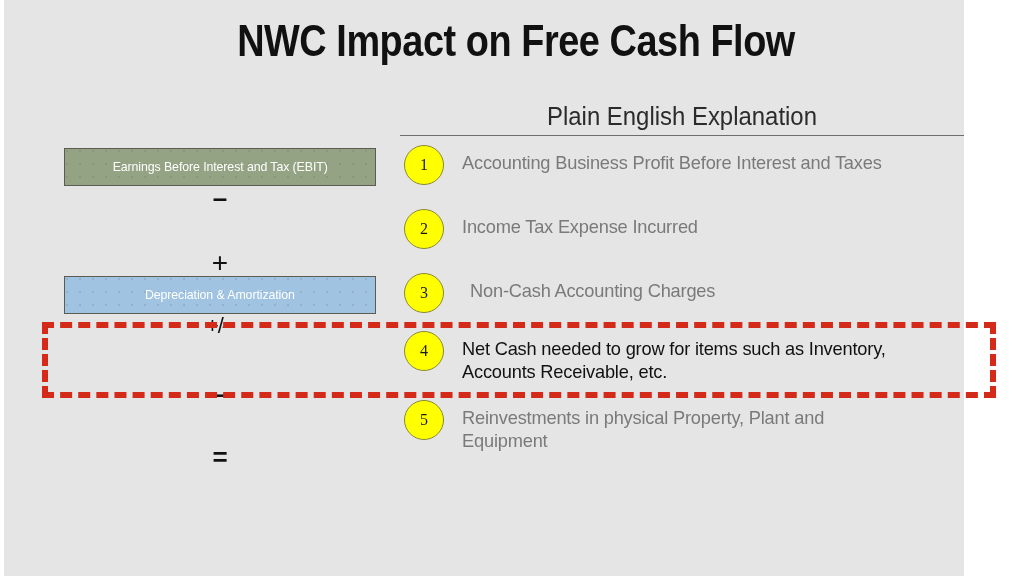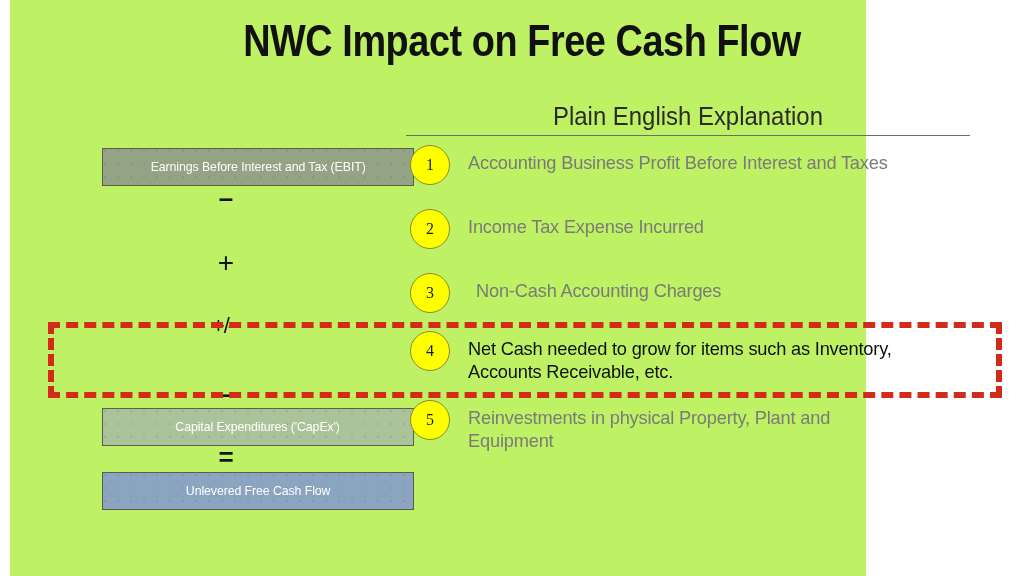--- a/index.html
+++ b/index.html
@@ -10,24 +10,24 @@
     width: 1024px;
     height: 576px;
     background: #ffffff;
     font-family: "Liberation Sans", sans-serif;
     overflow: hidden;
     position: relative;
   }
 
   #slide {
     position: absolute;
-    left: 10px; top: 0;
-    width: 856px;
+    left: 4px; top: 0;
+    width: 960px;
     height: 576px;
-    background: #bef264;
+    background: #e5e5e5;
   }
 
   
   .title {
     position: absolute;
     left: 0;
     top: 16px;
     width: 1024px;
     text-align: center;
     font-family: "Liberation Sans", sans-serif;
@@ -74,21 +74,20 @@
     display: flex;
     align-items: center;
     justify-content: center;
     color: #ffffff;
     font-size: 13px;
     font-family: "Liberation Sans", sans-serif;
     text-align: right;
     line-height: 1.1;
     letter-spacing: -0.1px;
     white-space: nowrap;
-    margin-left: 32px;
   }
   .flow-box .lbl { transform: scaleX(0.95); transform-origin: 50% 50%; }
 
   .dotty {
     background-image:
       radial-gradient(circle at 2px 2px, rgba(90,90,90,0.18) 0.9px, transparent 1px);
     background-size: 13px 13px;
   }
 
   .box-ebit   { top: 148px; background-color: #93a383; }
@@ -184,32 +183,29 @@
   <div class="col-header">Plain English Explanation</div>
   <div class="col-rule"></div>
 
   <div class="flow-box dotty box-ebit">
     <span class="lbl">Earnings Before Interest and Tax (EBIT)</span>
   </div>
   <div class="op op-minus1">–</div>
 
   <div class="op op-plus">+</div>
 
+  <div class="flow-box dotty box-da">
+    <span class="lbl">Depreciation &amp; Amortization</span>
+  </div>
   <div class="op op-pm">+/–</div>
 
   <div class="op op-minus2">–</div>
 
-  <div class="flow-box dotty box-capex">
-    <span class="lbl">Capital Expenditures ('CapEx')</span>
-  </div>
   <div class="op op-equals">=</div>
 
-  <div class="flow-box dotty box-ufcf">
-    <span class="lbl">Unlevered Free Cash Flow</span>
-  </div>
 
   <div class="exp-row row-1">
     <div class="badge">1</div>
     <div class="exp-text">Accounting Business Profit Before Interest and Taxes</div>
   </div>
 
   <div class="exp-row row-2">
     <div class="badge">2</div>
     <div class="exp-text">Income Tax Expense Incurred</div>
   </div>

